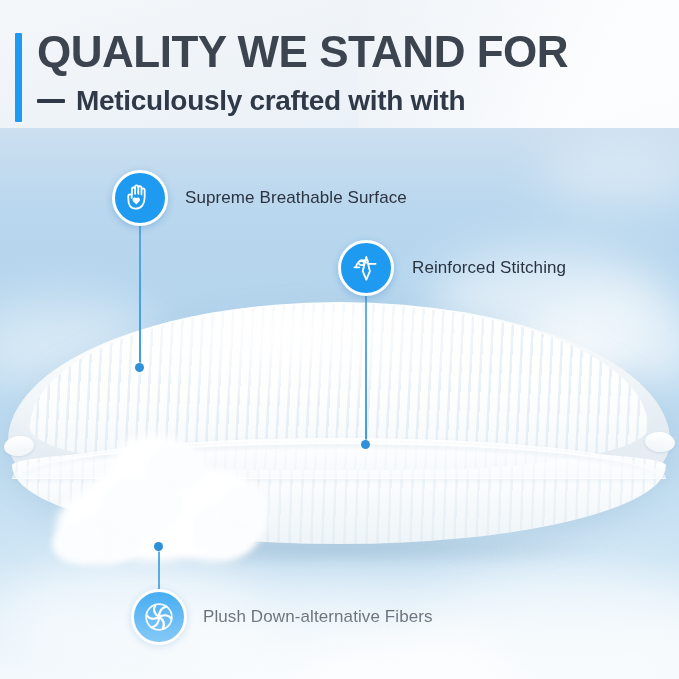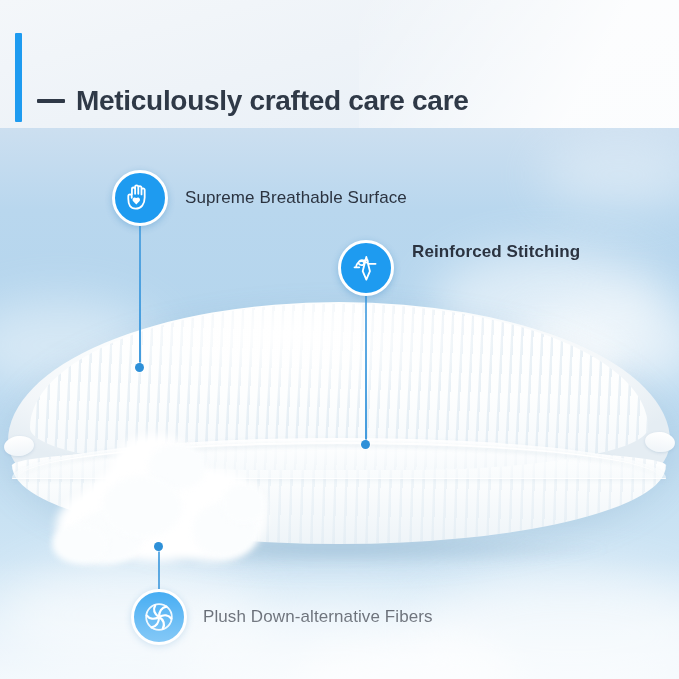--- a/index.html
+++ b/index.html
@@ -176,23 +176,24 @@
     <div class="cloud-soft" style="left:180px;top:600px;width:300px;height:120px;opacity:.5;"></div>
     <div class="cloud-soft" style="left:420px;top:570px;width:300px;height:130px;opacity:.55;"></div>
     <div class="cloud" style="left:300px;top:640px;width:220px;height:70px;opacity:.5;"></div>
     <div class="cloud-soft" style="left:540px;top:140px;width:160px;height:70px;opacity:.35;"></div>
   </div>
 
   <div class="header">
     <div class="header-sheen"></div>
   </div>
   <div class="accent-bar"></div>
+  <div class="headline">QUALITY WE STAND FOR</div>
   <div class="subline">
     <span class="emdash"></span>
-    <span>Meticulously crafted care care</span>
+    <span>Meticulously crafted with with</span>
   </div>
 
   <div class="pillow-wrap">
     <div class="pillow-shadow"></div>
     <div class="pillow-body"></div>
     <div class="pillow-bottom">
       <div class="stripes-b"></div>
     </div>
     <div class="pillow-top">
       <div class="stripes"></div>
@@ -234,21 +235,21 @@
     <div class="end-dot" style="left:361px;top:440px;"></div>
     <div class="icon-badge" style="left:338px;top:240px;">
       <svg width="34" height="34" viewBox="0 0 32 32" aria-hidden="true">
         <path d="M16.3 5.6l3.4 13.4-3.4 8-3.4-8 3.4-13.4z" fill="none" stroke="#ffffff" stroke-width="1.7" stroke-linejoin="round"></path>
         <circle cx="16.3" cy="9.6" r="1.5" fill="none" stroke="#ffffff" stroke-width="1.5"></circle>
         <path d="M14.9 9.1c-2.2-.9-4.5-.6-5.5.8-.9 1.3-.1 2.9 1.6 3.3 1.9.45 3.3-.55 3.2-1.9-.1-1.2-1.4-1.9-2.9-1.7-1.5.2-2.6 1.1-3.4 2.2-.7 1-1.1 2-1.2 3" fill="none" stroke="#ffffff" stroke-width="1.6" stroke-linecap="round"></path>
         <path d="M5.2 15.4h4.4" stroke="#ffffff" stroke-width="1.7" stroke-linecap="round"></path>
         <path d="M18.4 12.1h6.6" stroke="#ffffff" stroke-width="1.7" stroke-linecap="round"></path>
       </svg>
     </div>
-    <div class="callout-label" style="left:412px;top:240px;font-weight:bold;">Reinforced Stitching</div>
+    <div class="callout-label" style="left:412px;top:256px;">Reinforced Stitching</div>
   </div>
 
   <div class="callout">
     <div class="connector" style="left:158px;top:549px;height:40px;"></div>
     <div class="end-dot" style="left:154px;top:542px;"></div>
     <div class="icon-badge" style="left:131px;top:589px;">
       <svg width="36" height="36" viewBox="0 0 32 32" aria-hidden="true">
         <g fill="none" stroke="#ffffff" stroke-width="2" stroke-linecap="round">
           <path d="M16 16c0-5 2.6-8.6 6.6-9.3"></path>
           <path d="M16 16c4.3-2.5 8.6-1.9 11 1.4"></path>

